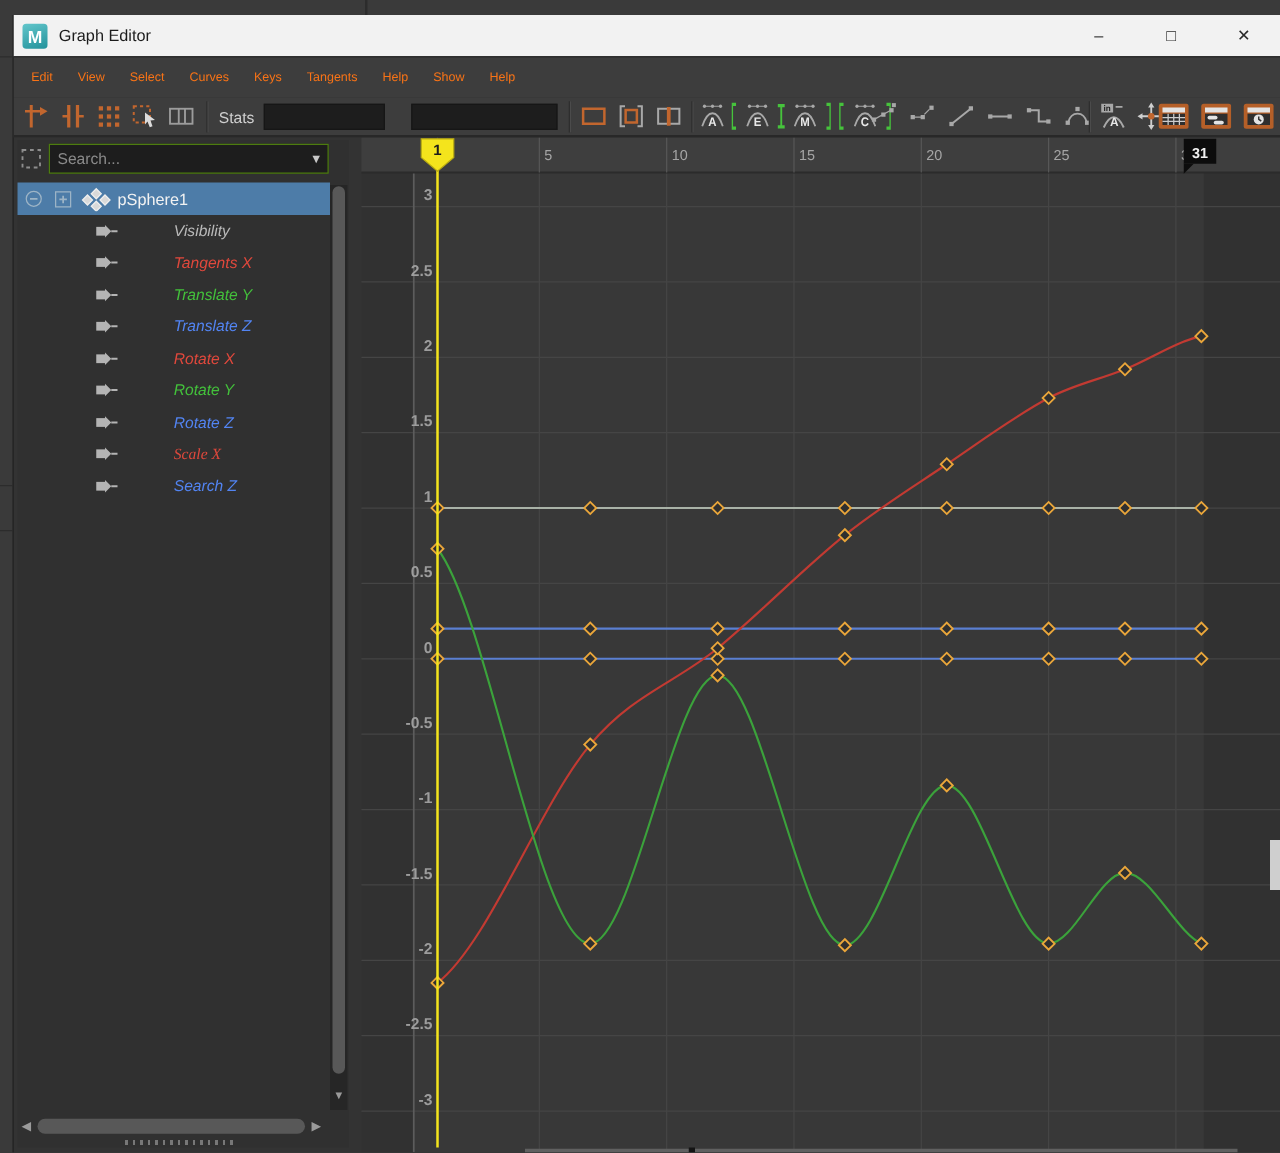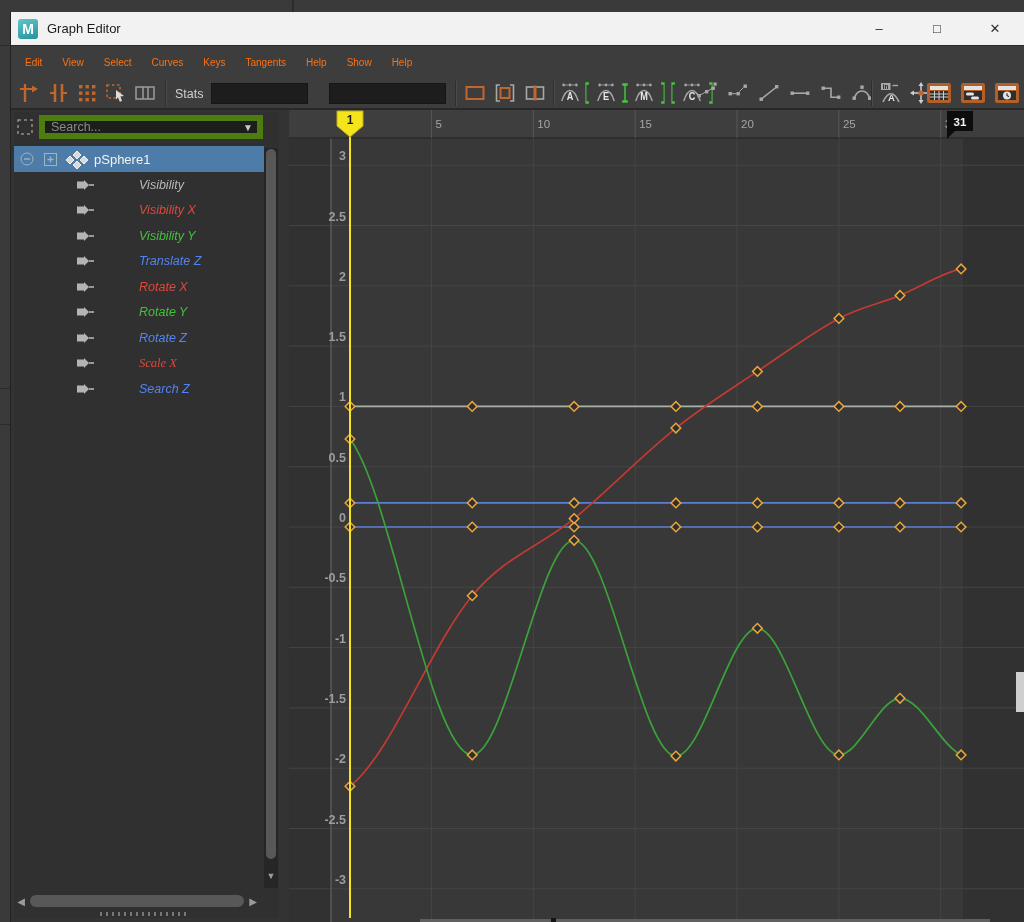--- a/index.html
+++ b/index.html
@@ -22,21 +22,21 @@
   
   #toolbar{position:absolute;left:0;top:66px;right:0;height:32px;background:#3d3d3d;border-bottom:2px solid #282828;}
   .tb-group{position:absolute;top:3px;display:flex;align-items:center;}
   .tb-btn{width:24px;height:24px;display:flex;align-items:center;justify-content:center;}
   .tb-divider{position:absolute;top:3px;width:2px;height:25px;background:#2e2e2e;border-right:1px solid #4b4b4b;}
   #stats-label{position:absolute;left:164px;top:9px;color:#cfcfcf;font-size:12.5px;}
   .stats-field{position:absolute;top:5px;height:21px;background:#1d1d1d;border:1px solid #161616;color:#ddd;font-size:12px;padding:0 4px;}
   
   #outliner{position:absolute;left:3px;top:100px;width:265px;height:806px;background:#303030;}
   #search-icon{position:absolute;left:0;top:4px;width:22px;height:22px;}
-  #search-box{position:absolute;left:25px;top:3px;width:224px;height:24px;background:#1d1d1d;border:6px solid #4d7c0f;display:flex;align-items:center;}
+  #search-box{position:absolute;left:25px;top:3px;width:224px;height:24px;background:#1d1d1d;border:1px solid #4d7c0f;display:flex;align-items:center;}
   #search-input{flex:1;background:transparent;border:none;outline:none;color:#bbb;font-size:12.5px;padding-left:6px;}
   #search-input::placeholder{color:#8a8a8a;}
   #search-drop{width:18px;color:#c8c8c8;font-size:10px;text-align:center;cursor:pointer;}
   #tree{position:absolute;left:0;top:34px;width:250px;}
   .tree-root{height:26px;background:#4d7ca8;display:flex;align-items:center;cursor:pointer;}
   .tree-root .lbl{color:#f2f2f2;font-size:13px;margin-left:4px;}
   .tree-row{height:25.5px;display:flex;align-items:center;cursor:pointer;}
   .tree-row .pin{margin-left:62px;width:20px;height:14px;}
   .tree-row .lbl{font-style:italic;font-size:12.5px;margin-left:43px;}
   
@@ -369,29 +369,29 @@
               <line x1="13" y1="7" x2="18" y2="7" stroke="#b4b4b4" stroke-width="1.6"></line>
             </svg></span>
           <span class="lbl" style="color: rgb(185, 185, 185);">Visibility</span>
         </div>
         <div class="tree-row">
           <span class="pin"><svg width="20" height="14">
               <rect x="1" y="3.5" width="7" height="7" fill="#b4b4b4"></rect>
               <polygon points="8,2 13,7 8,12" fill="#b4b4b4"></polygon>
               <line x1="13" y1="7" x2="18" y2="7" stroke="#b4b4b4" stroke-width="1.6"></line>
             </svg></span>
-          <span class="lbl" style="color: rgb(224, 72, 60);">Visibility X</span>
-        </div>
-        <div class="tree-row">
-          <span class="pin"><svg width="20" height="14">
-              <rect x="1" y="3.5" width="7" height="7" fill="#b4b4b4"></rect>
-              <polygon points="8,2 13,7 8,12" fill="#b4b4b4"></polygon>
-              <line x1="13" y1="7" x2="18" y2="7" stroke="#b4b4b4" stroke-width="1.6"></line>
-            </svg></span>
-          <span class="lbl" style="color: rgb(67, 193, 59);">Visibility Y</span>
+          <span class="lbl" style="color: rgb(224, 72, 60);">Tangents X</span>
+        </div>
+        <div class="tree-row">
+          <span class="pin"><svg width="20" height="14">
+              <rect x="1" y="3.5" width="7" height="7" fill="#b4b4b4"></rect>
+              <polygon points="8,2 13,7 8,12" fill="#b4b4b4"></polygon>
+              <line x1="13" y1="7" x2="18" y2="7" stroke="#b4b4b4" stroke-width="1.6"></line>
+            </svg></span>
+          <span class="lbl" style="color: rgb(67, 193, 59);">Translate Y</span>
         </div>
         <div class="tree-row">
           <span class="pin"><svg width="20" height="14">
               <rect x="1" y="3.5" width="7" height="7" fill="#b4b4b4"></rect>
               <polygon points="8,2 13,7 8,12" fill="#b4b4b4"></polygon>
               <line x1="13" y1="7" x2="18" y2="7" stroke="#b4b4b4" stroke-width="1.6"></line>
             </svg></span>
           <span class="lbl" style="color: rgb(82, 132, 242);">Translate Z</span>
         </div>
         <div class="tree-row">

